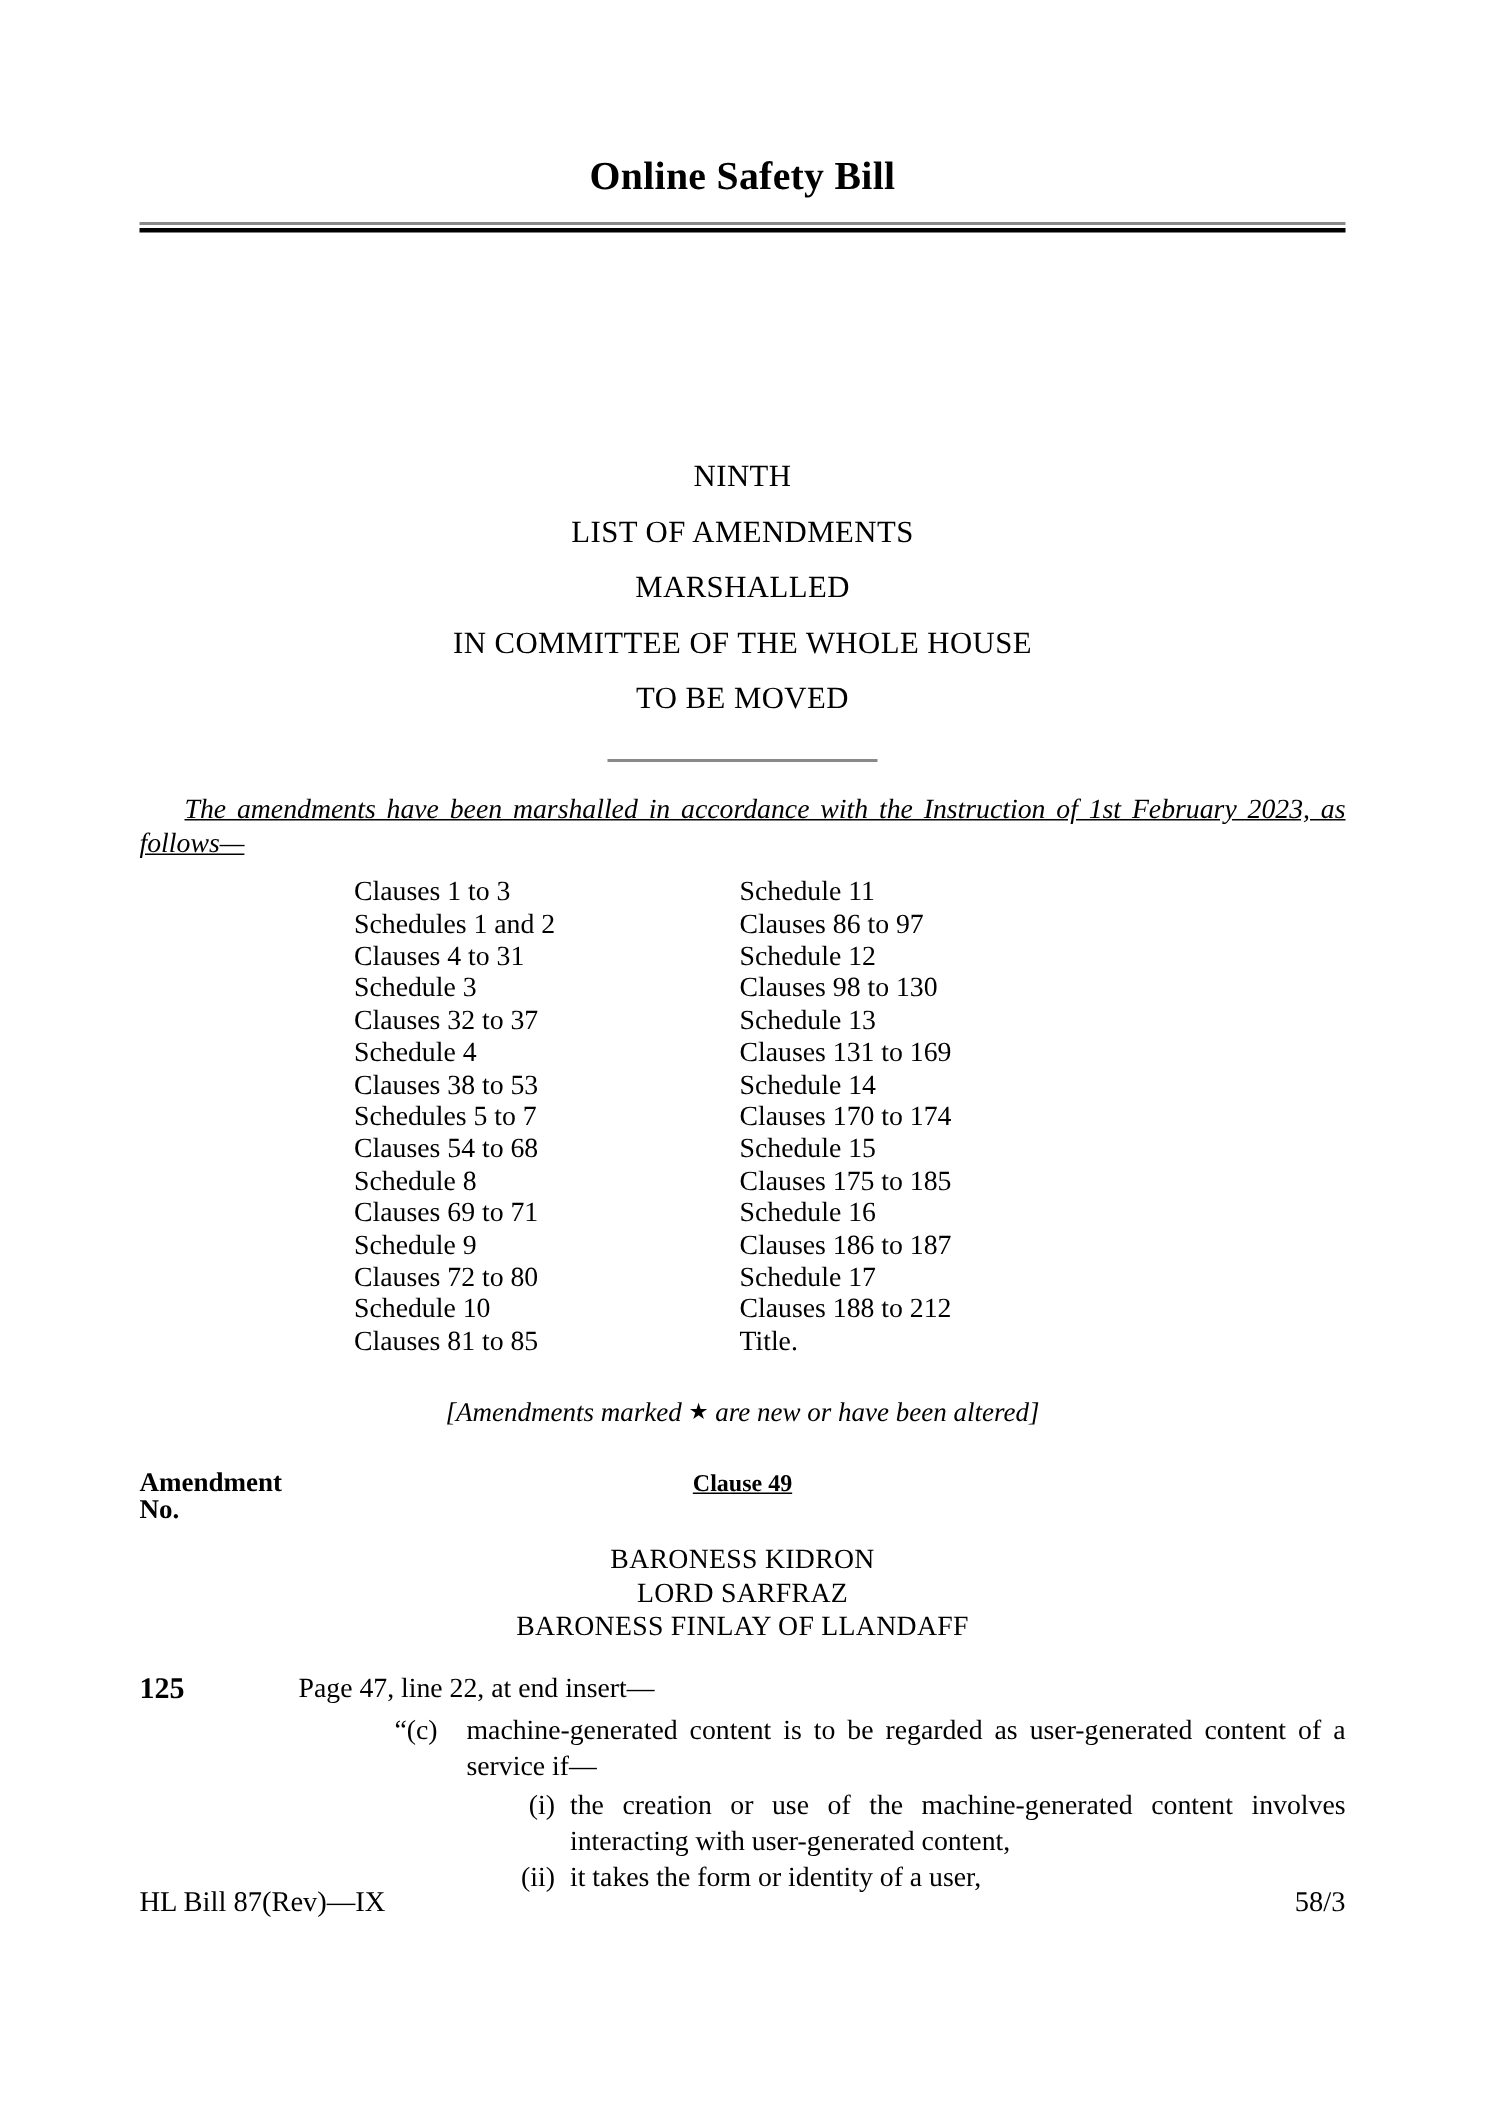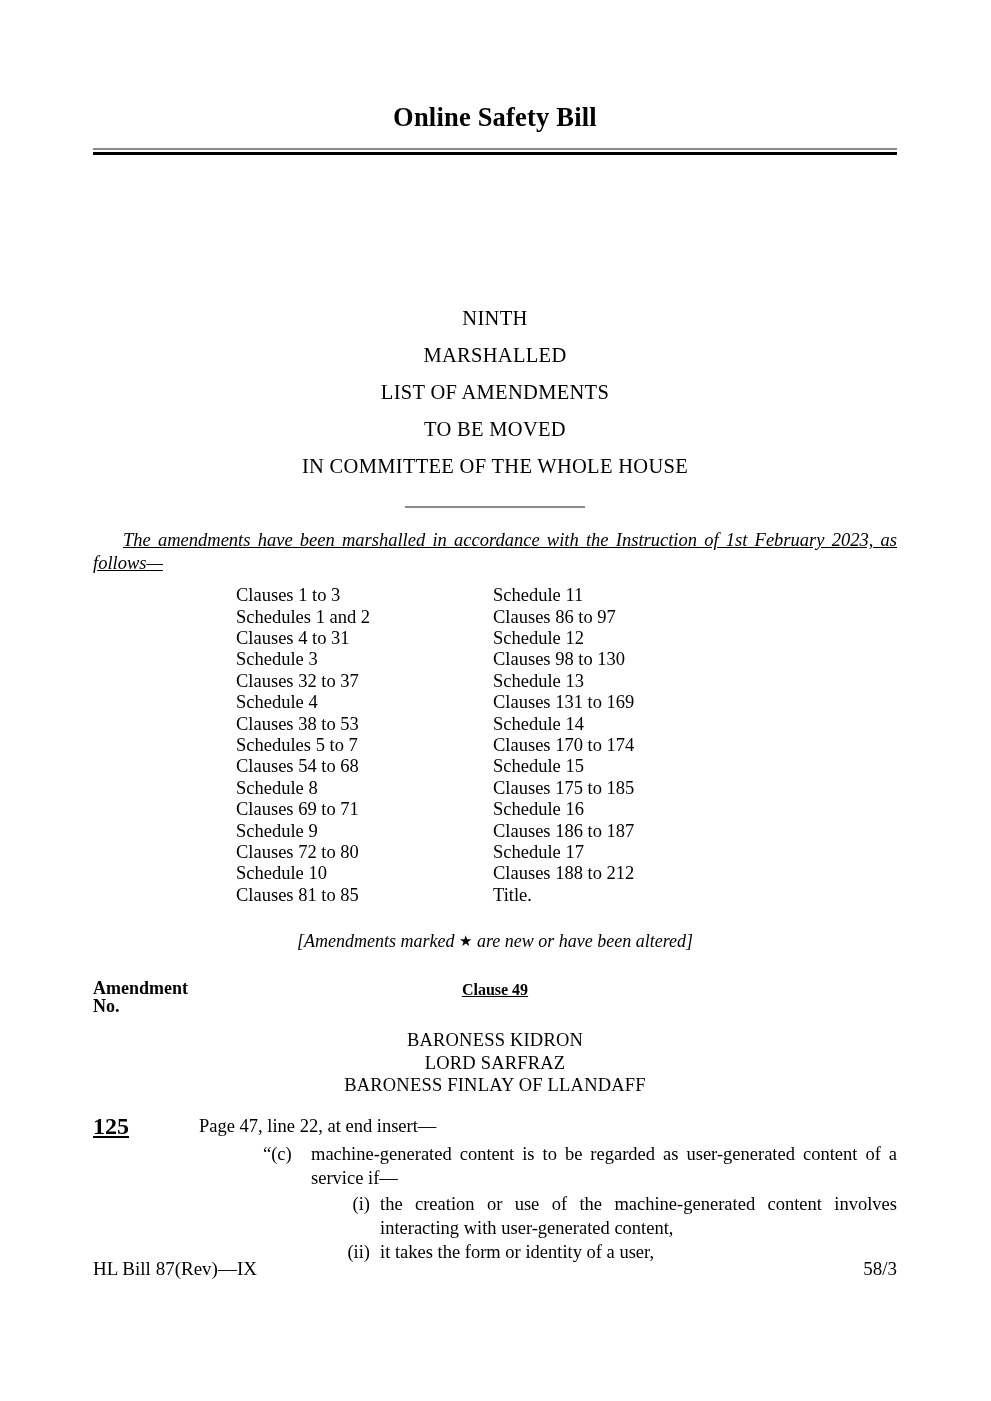--- a/index.html
+++ b/index.html
@@ -150,23 +150,22 @@
   
   .amendment {
     margin-top: 17px;
     position: relative;
   }
   .amend-number {
     position: absolute;
     left: 0;
     top: 0;
     font-weight: bold;
-    font-size: 24px;
+    font-size: 20px;
     line-height: 24px;
-    text-decoration: underline;
   }
   .amend-lead {
     margin-left: 106px;
     font-size: 18.5px;
     line-height: 24px;
   }
   .para-c {
     margin-top: 4px;
     margin-left: 170px;
     position: relative;
@@ -227,24 +226,24 @@
   <div class="masthead">
     <div class="bill-title">Online Safety Bill</div>
     <div class="rule-double">
       <div class="thin"></div>
       <div class="thick"></div>
     </div>
   </div>
 
   <div class="heading-stack">
     <div class="hline">NINTH</div>
+    <div class="hline">LIST OF AMENDMENTS</div>
     <div class="hline">MARSHALLED</div>
-    <div class="hline">LIST OF AMENDMENTS</div>
+    <div class="hline">IN COMMITTEE OF THE WHOLE HOUSE</div>
     <div class="hline">TO BE MOVED</div>
-    <div class="hline">IN COMMITTEE OF THE WHOLE HOUSE</div>
     <div class="rule-short"></div>
   </div>
 
   <div class="instruction">The amendments have been marshalled in accordance with the Instruction of 1st February 2023, as follows—</div>
 
   <div class="clause-lists">
     <div class="clause-col left">
       <div class="citem">Clauses 1 to 3</div>
       <div class="citem">Schedules 1 and 2</div>
       <div class="citem">Clauses 4 to 31</div>

